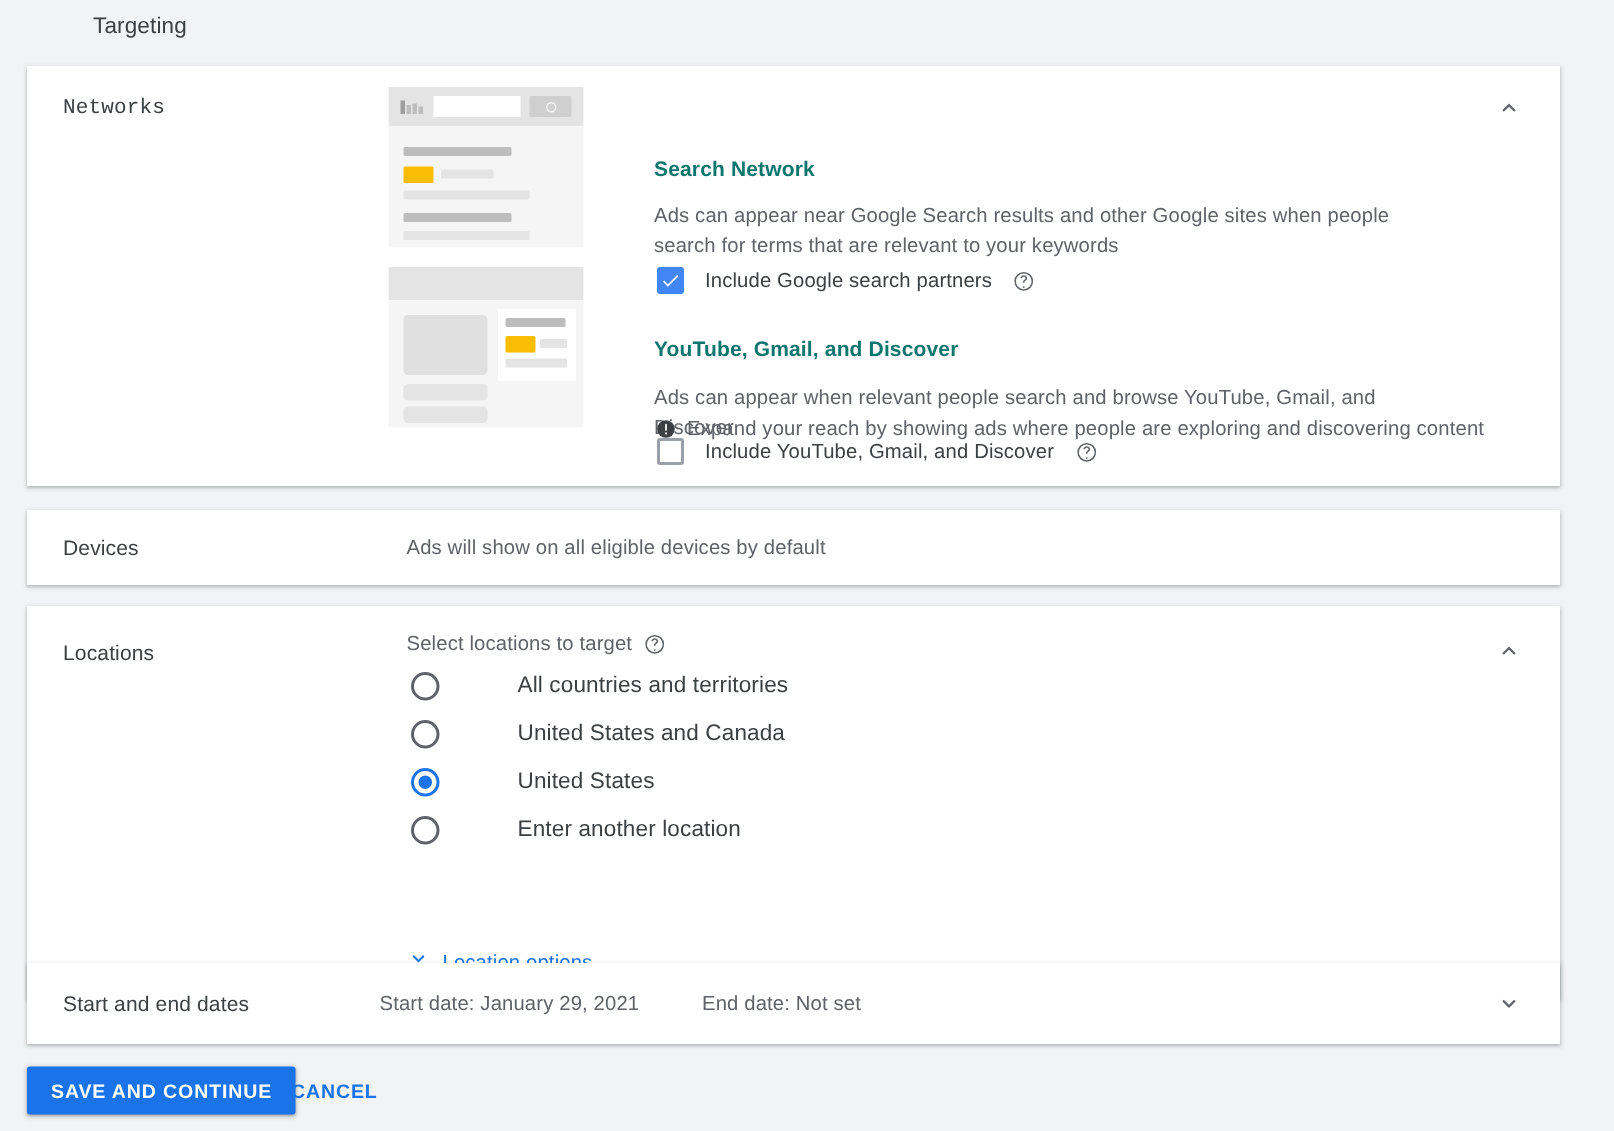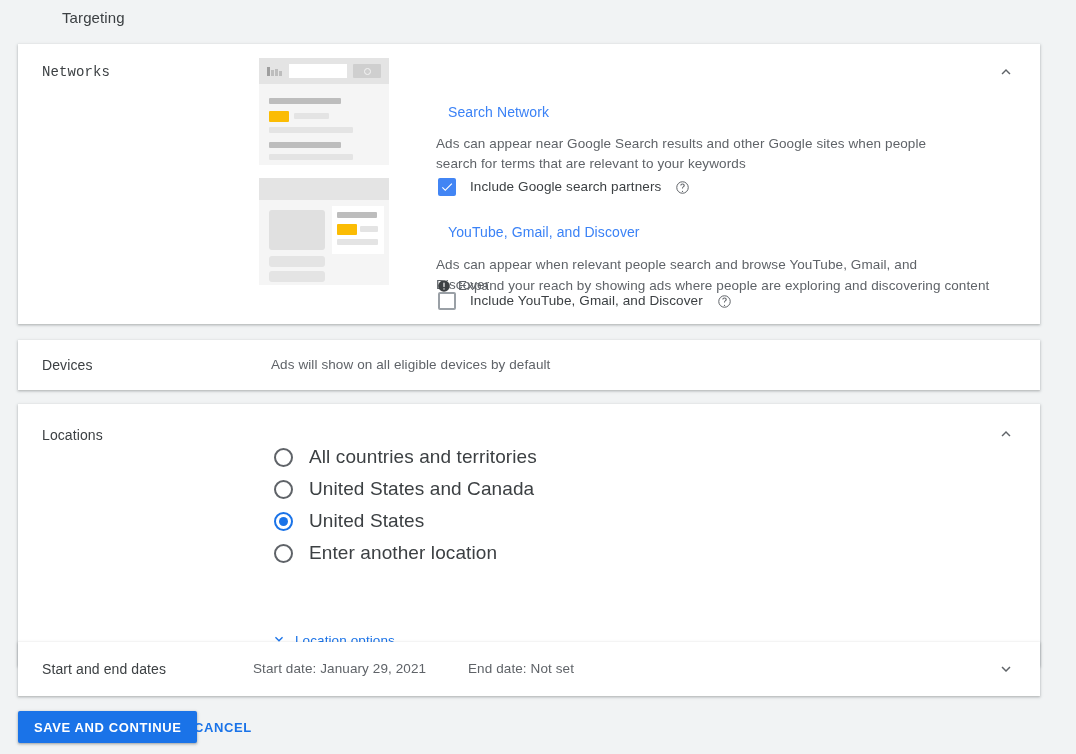--- a/index.html
+++ b/index.html
@@ -116,26 +116,25 @@
     background: #ffffff;
   }
   .thumb-yt .strip {
     position: absolute; left: 10px; height: 11px; width: 56px;
     background: #e4e4e4; border-radius: 3px;
   }
 
   .net-title {
     position: absolute;
     font-size: 14px;
-    font-weight: normal;
-    line-height: 20px;
-    color: #3b82f6;
-    letter-spacing: .1px;
-    white-space: nowrap;
-    margin-left: 12px;
+    font-weight: bold;
+    line-height: 20px;
+    color: #0f766e;
+    letter-spacing: .1px;
+    white-space: nowrap;
   }
   .net-desc {
     position: absolute;
     font-size: 13.5px;
     line-height: 20px;
     color: #5f6368;
     letter-spacing: .1px;
     width: 530px;
   }
 
@@ -212,25 +211,26 @@
     border: 2px solid #5f6368; flex: none;
     display: inline-flex; align-items: center; justify-content: center;
     background: #ffffff;
   }
   .radio.selected { border-color: #1a73e8; }
   .radio.selected:after {
     content: ""; width: 9px; height: 9px; border-radius: 50%;
     background: #1a73e8;
   }
   .radio-label {
-    font-size: 19px;
+    font-size: 15px;
     line-height: 20px;
     color: #3c4043;
     letter-spacing: .1px;
     white-space: nowrap;
+    margin-left: 36px;
   }
 
   .link-row {
     position: absolute;
     display: flex;
     align-items: center;
     gap: 8px;
     cursor: pointer;
   }
   .link-row .link-text {
@@ -382,20 +382,30 @@
   <div class="card-label" style="top:21px;">Locations</div>
 
   <div class="chevron-btn" style="top:18px;">
     <span>
       <svg width="18" height="18" viewBox="0 0 24 24" aria-hidden="true">
         <path d="M7.4 15.4 12 10.8l4.6 4.6L18 14l-6-6-6 6z" fill="#5f6368"></path>
       </svg>
     </span>
   </div>
 
+  <div class="sub-label" style="left:253px; top:15px;">
+    <span>Select locations to target</span>
+    <span class="help-icon">
+      <svg width="15" height="15" viewBox="0 0 24 24" aria-hidden="true">
+        <circle cx="12" cy="12" r="9.2" fill="none" stroke="#5f6368" stroke-width="1.6"></circle>
+        <path d="M12 17.3a.95.95 0 1 0 0 1.9.95.95 0 0 0 0-1.9z" fill="#5f6368"></path>
+        <path d="M12 5.6c-2 0-3.5 1.4-3.5 3.3h1.7c0-1 .8-1.7 1.8-1.7s1.8.6 1.8 1.6c0 .8-.5 1.2-1.3 1.8-.9.7-1.4 1.3-1.4 2.6v.5h1.7v-.4c0-.9.4-1.3 1.3-2 .9-.7 1.5-1.4 1.5-2.6 0-1.8-1.6-3.1-3.6-3.1z" fill="#5f6368"></path>
+      </svg>
+    </span>
+  </div>
 
   <div class="radio-row" style="top:43px;">
     <span class="radio"></span>
     <span class="radio-label">All countries and territories</span>
   </div>
 
   <div class="radio-row" style="top:75px;">
     <span class="radio"></span>
     <span class="radio-label">United States and Canada</span>
   </div>

